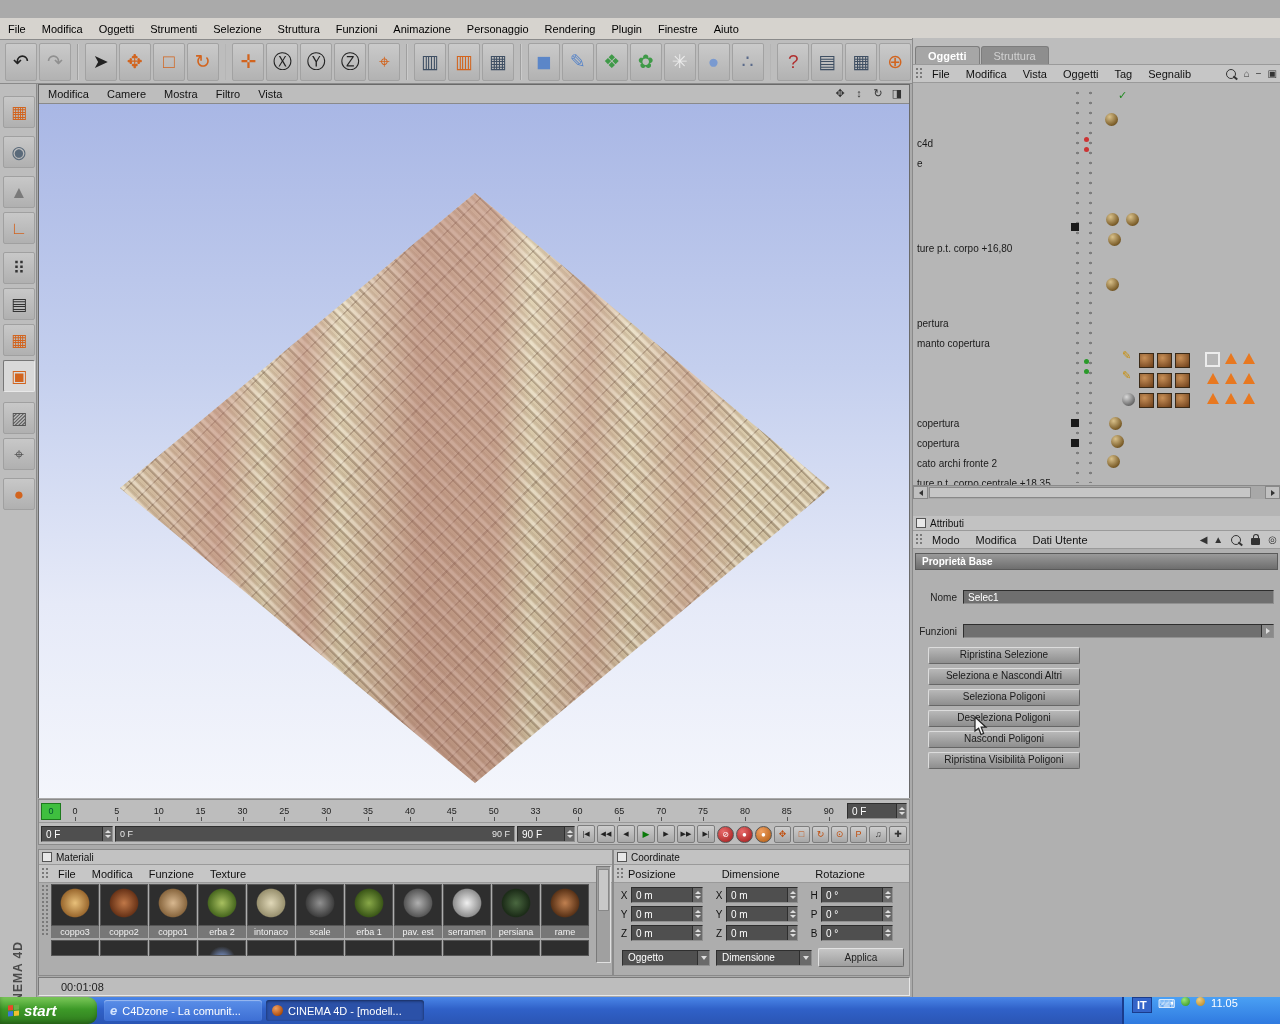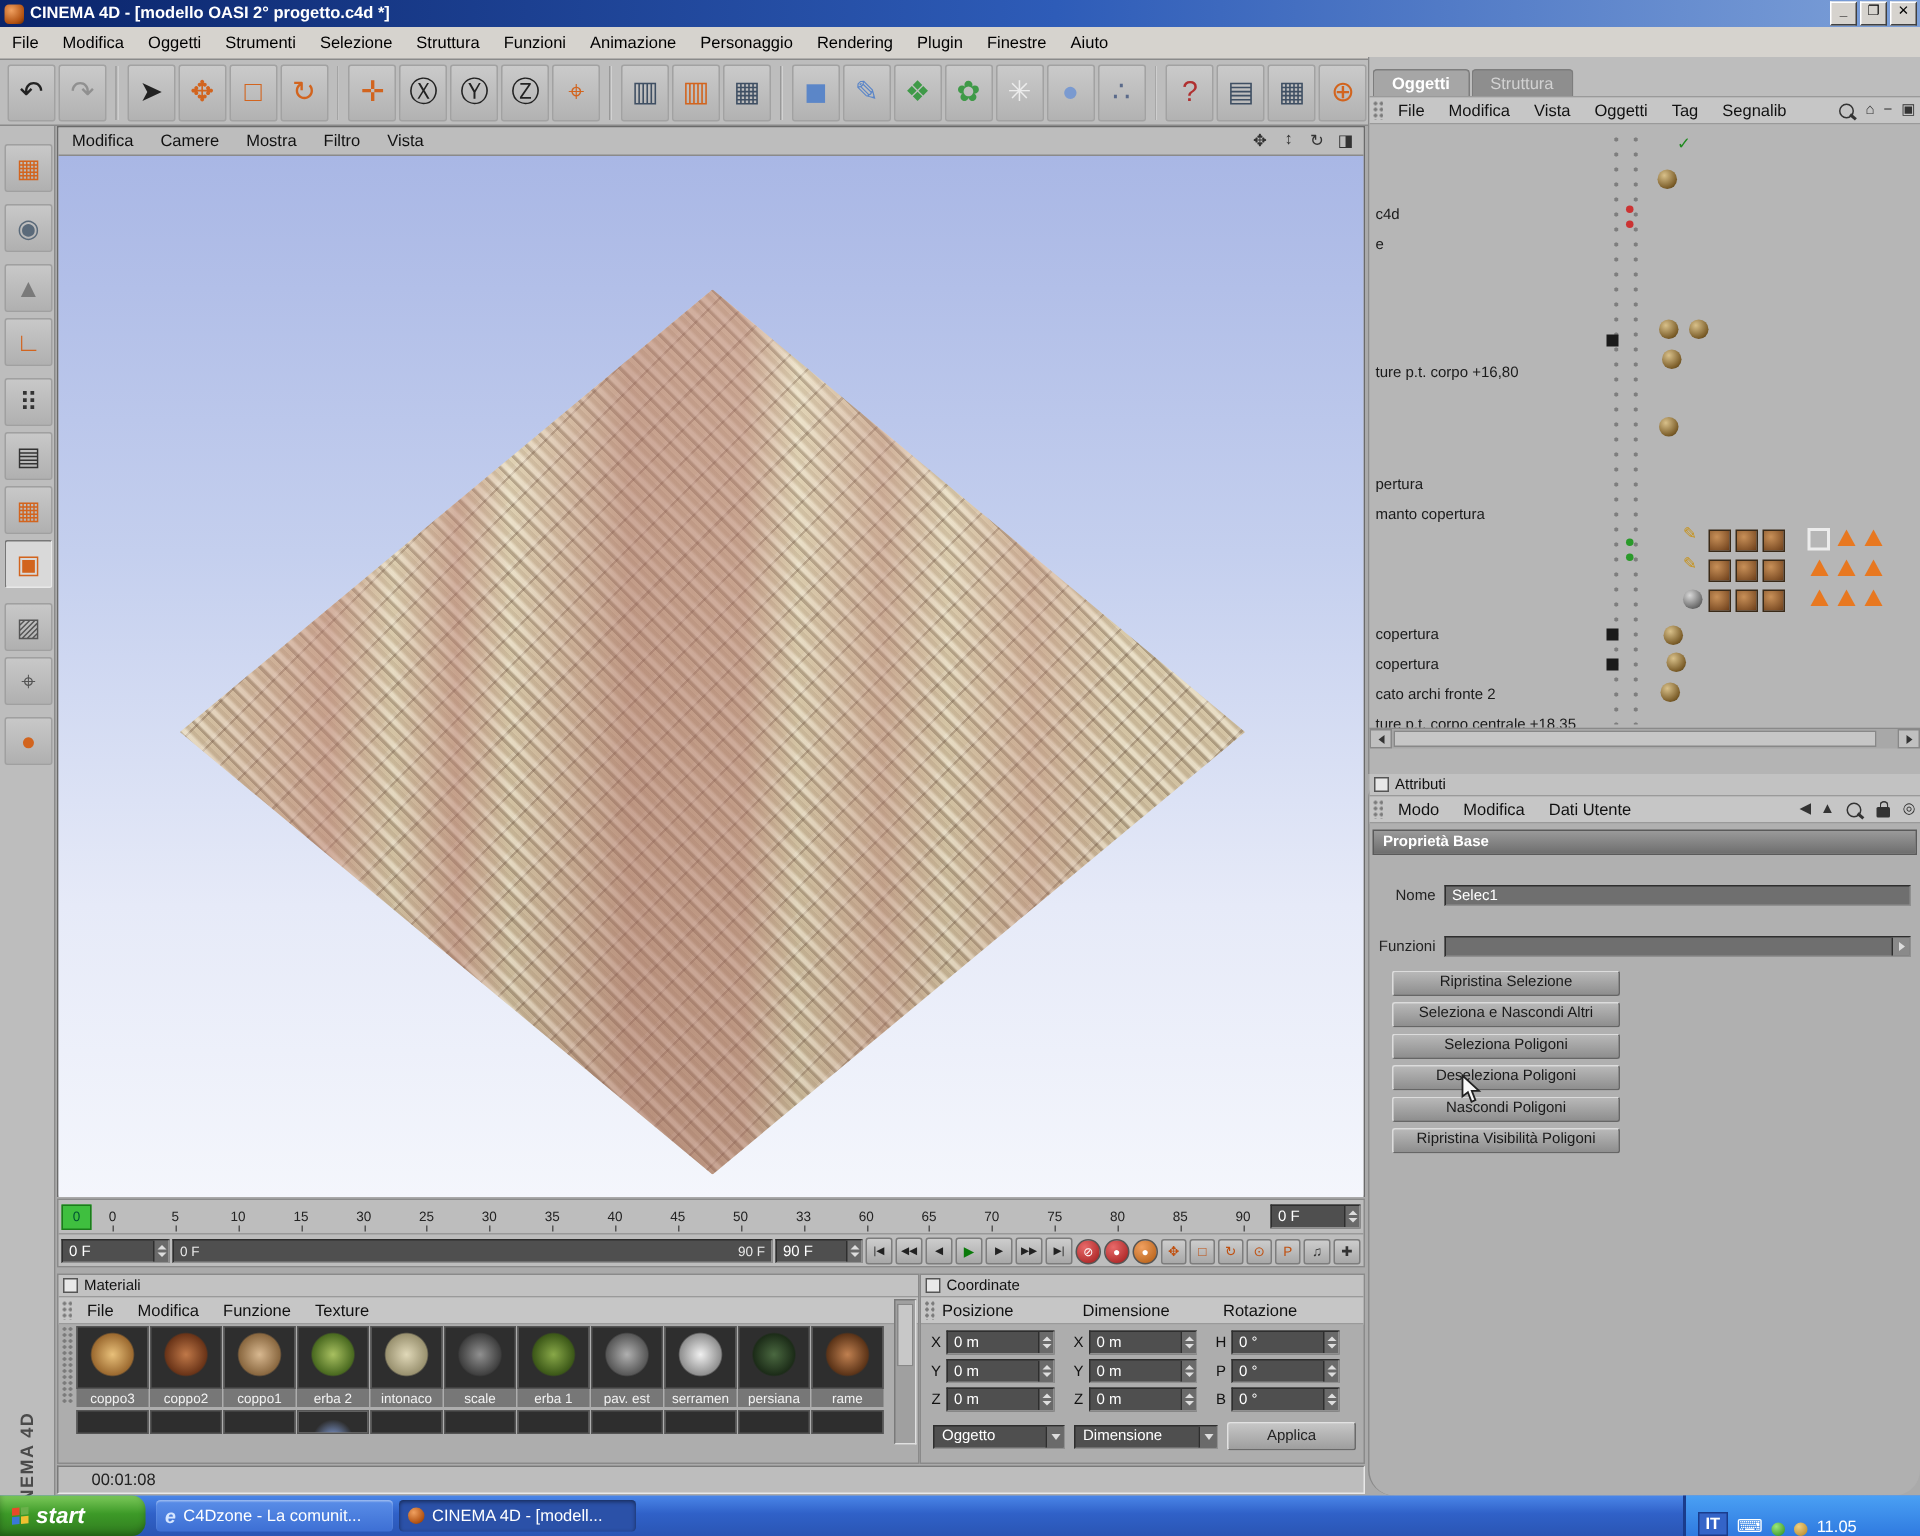--- a/index.html
+++ b/index.html
@@ -181,21 +181,21 @@
   #hscroll{height:13px;display:flex;align-items:stretch;background:#a8a8a8;border-top:1px solid #8a8a8a;}
   .sb-btn{width:13px;background:#c0c0c0;border:1px solid #888;display:flex;align-items:center;justify-content:center;}
   .sb-btn::before{content:"";width:0;height:0;border-top:3px solid transparent;border-bottom:3px solid transparent;}
   .sb-btn.l::before{border-right:4px solid #333;}
   .sb-btn.r::before{border-left:4px solid #333;}
   .sb-track{flex:1;position:relative;}
   .sb-thumb{position:absolute;left:1px;top:1px;height:9px;width:320px;background:#c6c6c6;border:1px solid #888;}
 
   
   #attributes{position:absolute;left:912px;top:516px;width:368px;height:481px;background:#b0b0b0;
-    border-left:1px solid #8a8a8a;box-sizing:border-box;border-radius:17px;}
+    border-left:1px solid #8a8a8a;box-sizing:border-box;}
   #attr-tag{height:20px;display:flex;align-items:center;gap:6px;padding-left:6px;font-size:11px;}
   .tagtri{width:0;height:0;border-left:7px solid transparent;border-right:7px solid transparent;border-bottom:13px solid #e87820;}
   #attr-section{height:15px;background:linear-gradient(#9a9a9a,#6e6e6e);color:#fff;font-weight:bold;
     font-size:10px;display:flex;align-items:center;padding-left:6px;border:1px solid #5a5a5a;margin:4px 2px 0 2px;}
   .arow{display:flex;align-items:center;margin:20px 6px 0 2px;gap:6px;}
   .alab{width:42px;text-align:right;font-size:10px;color:#222;}
   .arow .dfield{flex:1;height:14px;background:#6f6f6f;}
   .arow .slider{flex:1;height:12px;background:#6f6f6f;border:1px solid;border-color:#2e2e2e #909090 #909090 #2e2e2e;
     display:flex;}
   .slider .sbtn{margin-left:auto;width:11px;background:#8a8a8a;border-left:1px solid #2e2e2e;display:flex;align-items:center;justify-content:center;}
@@ -213,42 +213,33 @@
   .flag{display:grid;grid-template-columns:5px 5px;grid-template-rows:5px 5px;gap:1px;transform:skewY(-6deg);}
   .flag i:nth-child(1){background:#e84a2a;}.flag i:nth-child(2){background:#6ab04a;}
   .flag i:nth-child(3){background:#3a78d8;}.flag i:nth-child(4){background:#f0c030;}
   .task{position:absolute;top:3px;height:21px;width:158px;border-radius:3px;color:#fff;font-size:11px;
     display:flex;align-items:center;gap:5px;padding:0 6px;box-sizing:border-box;
     background:linear-gradient(#5a8ee8,#3d6fd4);box-shadow:inset 0 1px 1px rgba(255,255,255,.4);white-space:nowrap;overflow:hidden;}
   .task.active{background:#2b51a8;box-shadow:inset 0 1px 3px rgba(0,0,0,.5);}
   .ie-e{font-weight:bold;font-style:italic;color:#d6e6ff;font-size:13px;}
   .c4d-dot{width:11px;height:11px;border-radius:50%;background:radial-gradient(circle at 35% 30%,#f0a060,#b05010 70%,#602800);}
   #tray{position:absolute;right:0;top:0;width:158px;height:27px;background:linear-gradient(#4aa0f4,#2f7ae0);
-    border-left:2px solid #1a3c8c;display:flex;align-items:flex-end;gap:6px;padding:0 8px;box-sizing:border-box;color:#fff;}
+    border-left:2px solid #1a3c8c;display:flex;align-items:flex-start;gap:6px;padding:0 8px;box-sizing:border-box;color:#fff;}
   .trayic{font-size:12px;}
   .dotgreen{width:9px;height:9px;border-radius:50%;background:radial-gradient(circle at 35% 30%,#9ae87a,#2a8a1a);}
   .dotgold{width:9px;height:9px;border-radius:50%;background:radial-gradient(circle at 35% 30%,#f0d080,#b08020);}
   #tray .lang{font-weight:bold;font-size:11px;background:#3464c8;padding:1px 4px;border:1px solid #1a3c8c;}
 
   #cursor{position:absolute;left:974px;top:716px;z-index:50;}
 </style>
 </head>
 <body>
 
 <div id="root">
 
-  <div id="titlebar">
-    <span class="appicon"></span>
-    <span>CINEMA 4D - [modello OASI 2° progetto.c4d *]</span>
-    <span class="winbtns">
-      <span class="winbtn">_</span>
-      <span class="winbtn">❐</span>
-      <span class="winbtn">✕</span>
-    </span>
-  </div>
 
   <div id="menubar">
     <span class="mi">File</span>
     <span class="mi">Modifica</span>
     <span class="mi">Oggetti</span>
     <span class="mi">Strumenti</span>
     <span class="mi">Selezione</span>
     <span class="mi">Struttura</span>
     <span class="mi">Funzioni</span>
     <span class="mi">Animazione</span>

